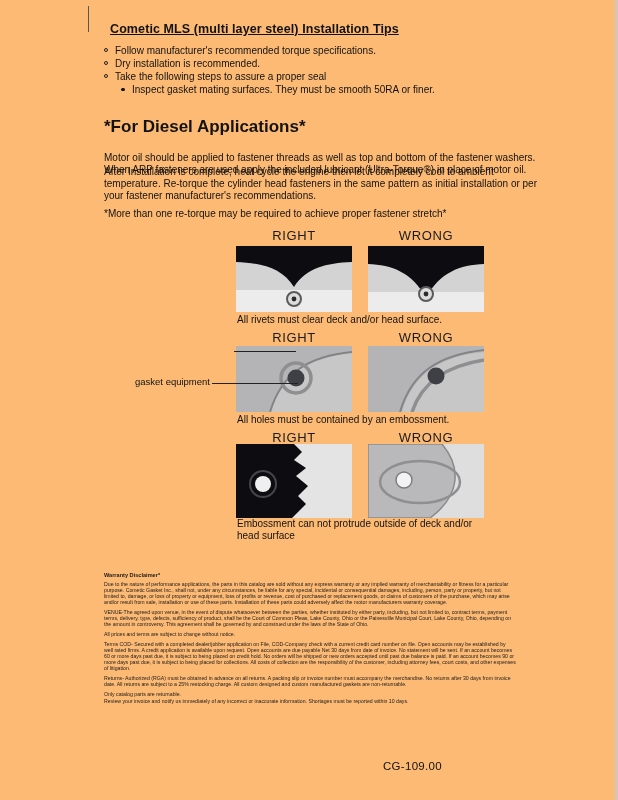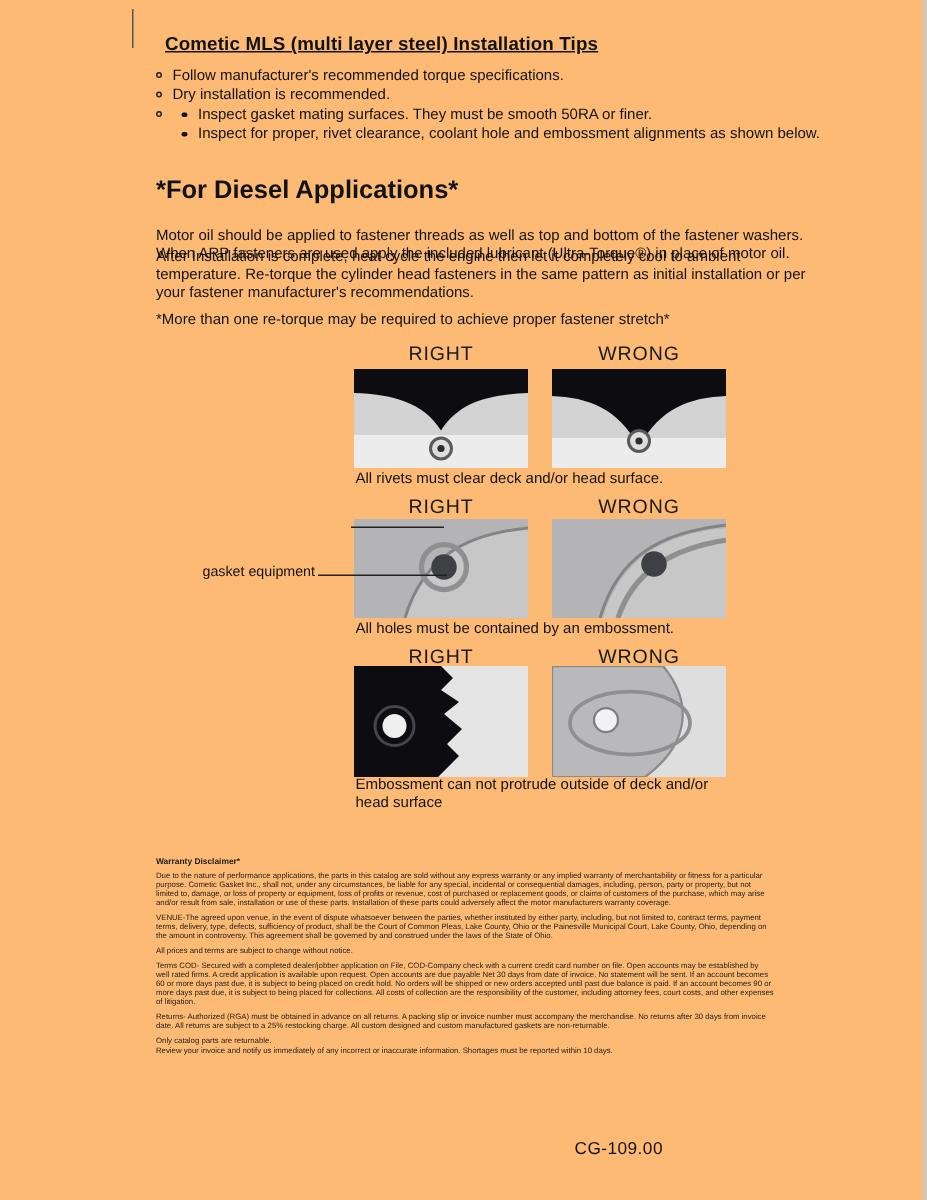--- a/index.html
+++ b/index.html
@@ -66,28 +66,25 @@
     <div class="tip-row">
       <span class="o-bullet"></span>
       <span>Follow manufacturer's recommended torque specifications.</span>
     </div>
     <div class="tip-row">
       <span class="o-bullet"></span>
       <span>Dry installation is recommended.</span>
     </div>
     <div class="tip-row">
       <span class="o-bullet"></span>
+      <span>Take the following steps to assure a proper seal</span>
     </div>
     <div class="tip-row sub">
       <span class="dot-bullet"></span>
       <span>Inspect gasket mating surfaces.  They must be smooth 50RA or finer.</span>
-    </div>
-    <div class="tip-row sub">
-      <span class="dot-bullet"></span>
-      <span>Inspect for proper, rivet clearance, coolant hole and embossment alignments as shown below.</span>
     </div>
   </div>
 
   <h2 class="diesel-heading">*For Diesel Applications*</h2>
   <p class="body-par p1">Motor oil should be applied to fastener threads as well as top and bottom of the fastener washers. When ARP fasteners are used apply the included lubricant (Ultra-Torque®) in place of motor oil.</p>
   <p class="body-par p2">After Installation is complete, heat cycle the engine then let it completely cool to ambient temperature. Re-torque the cylinder head fasteners in the same pattern as initial installation or per your fastener manufacturer's recommendations.</p>
   <p class="note">*More than one re-torque may be required to achieve proper fastener stretch*</p>
 
   <div class="figures">
 

